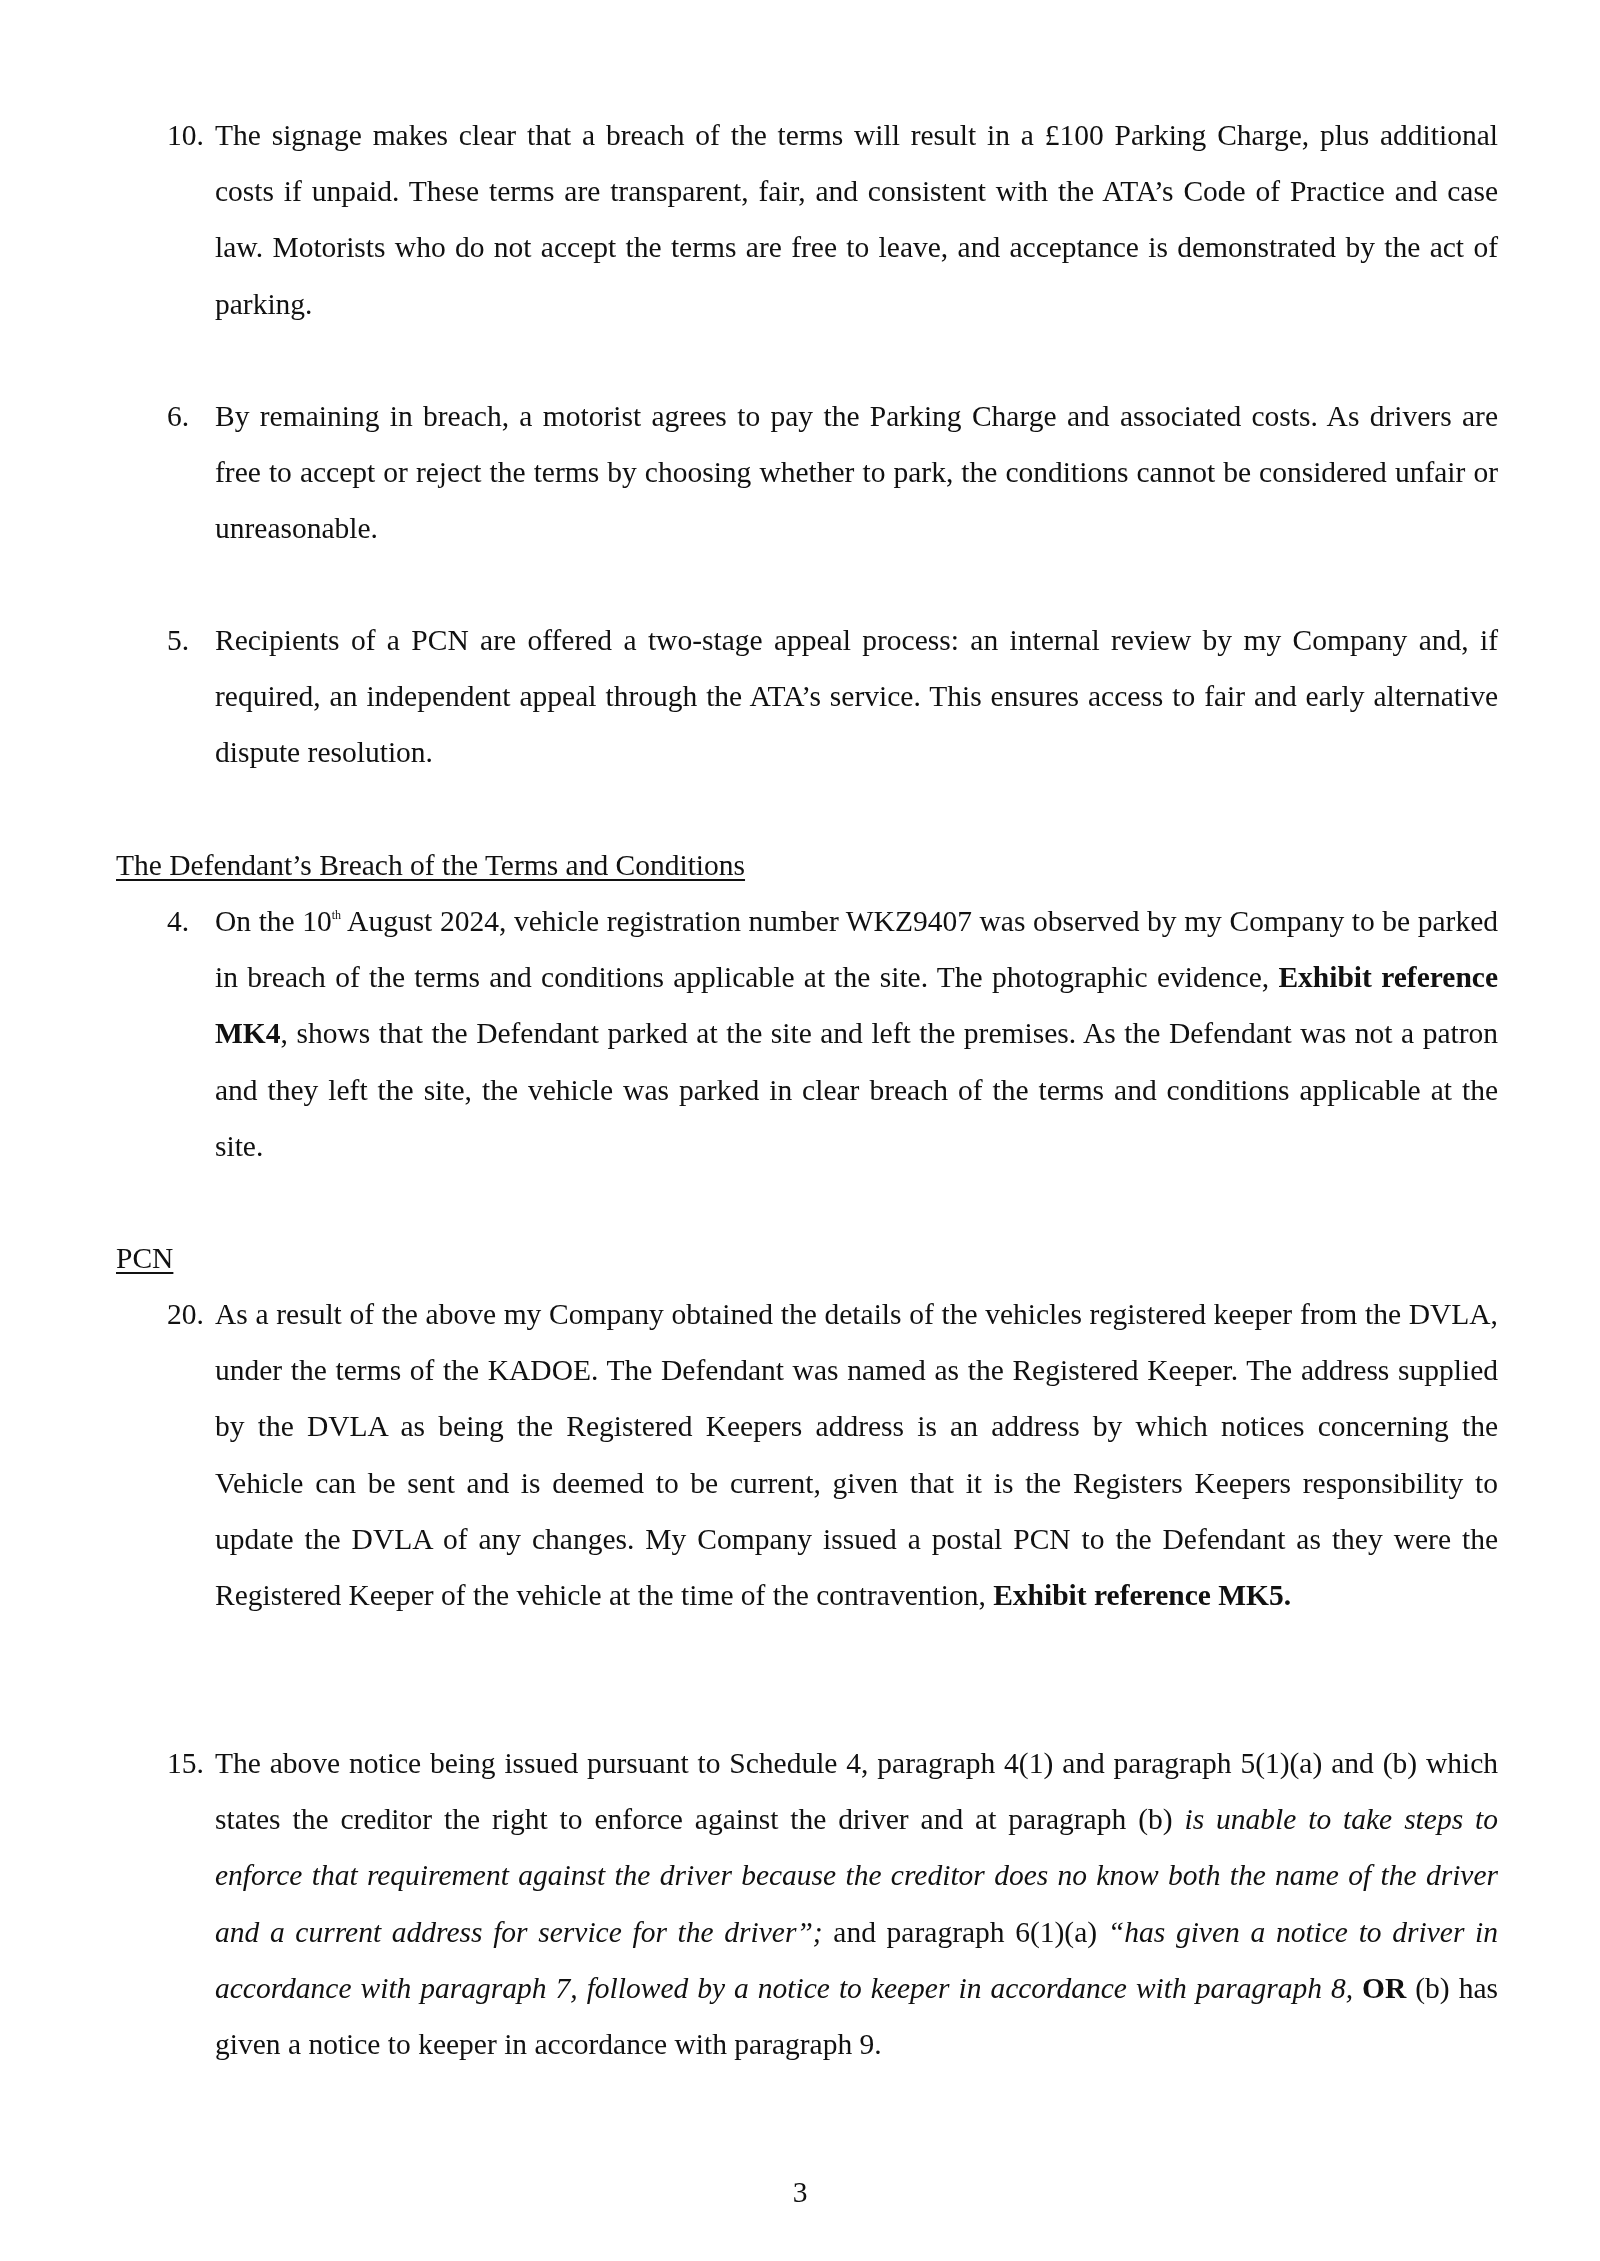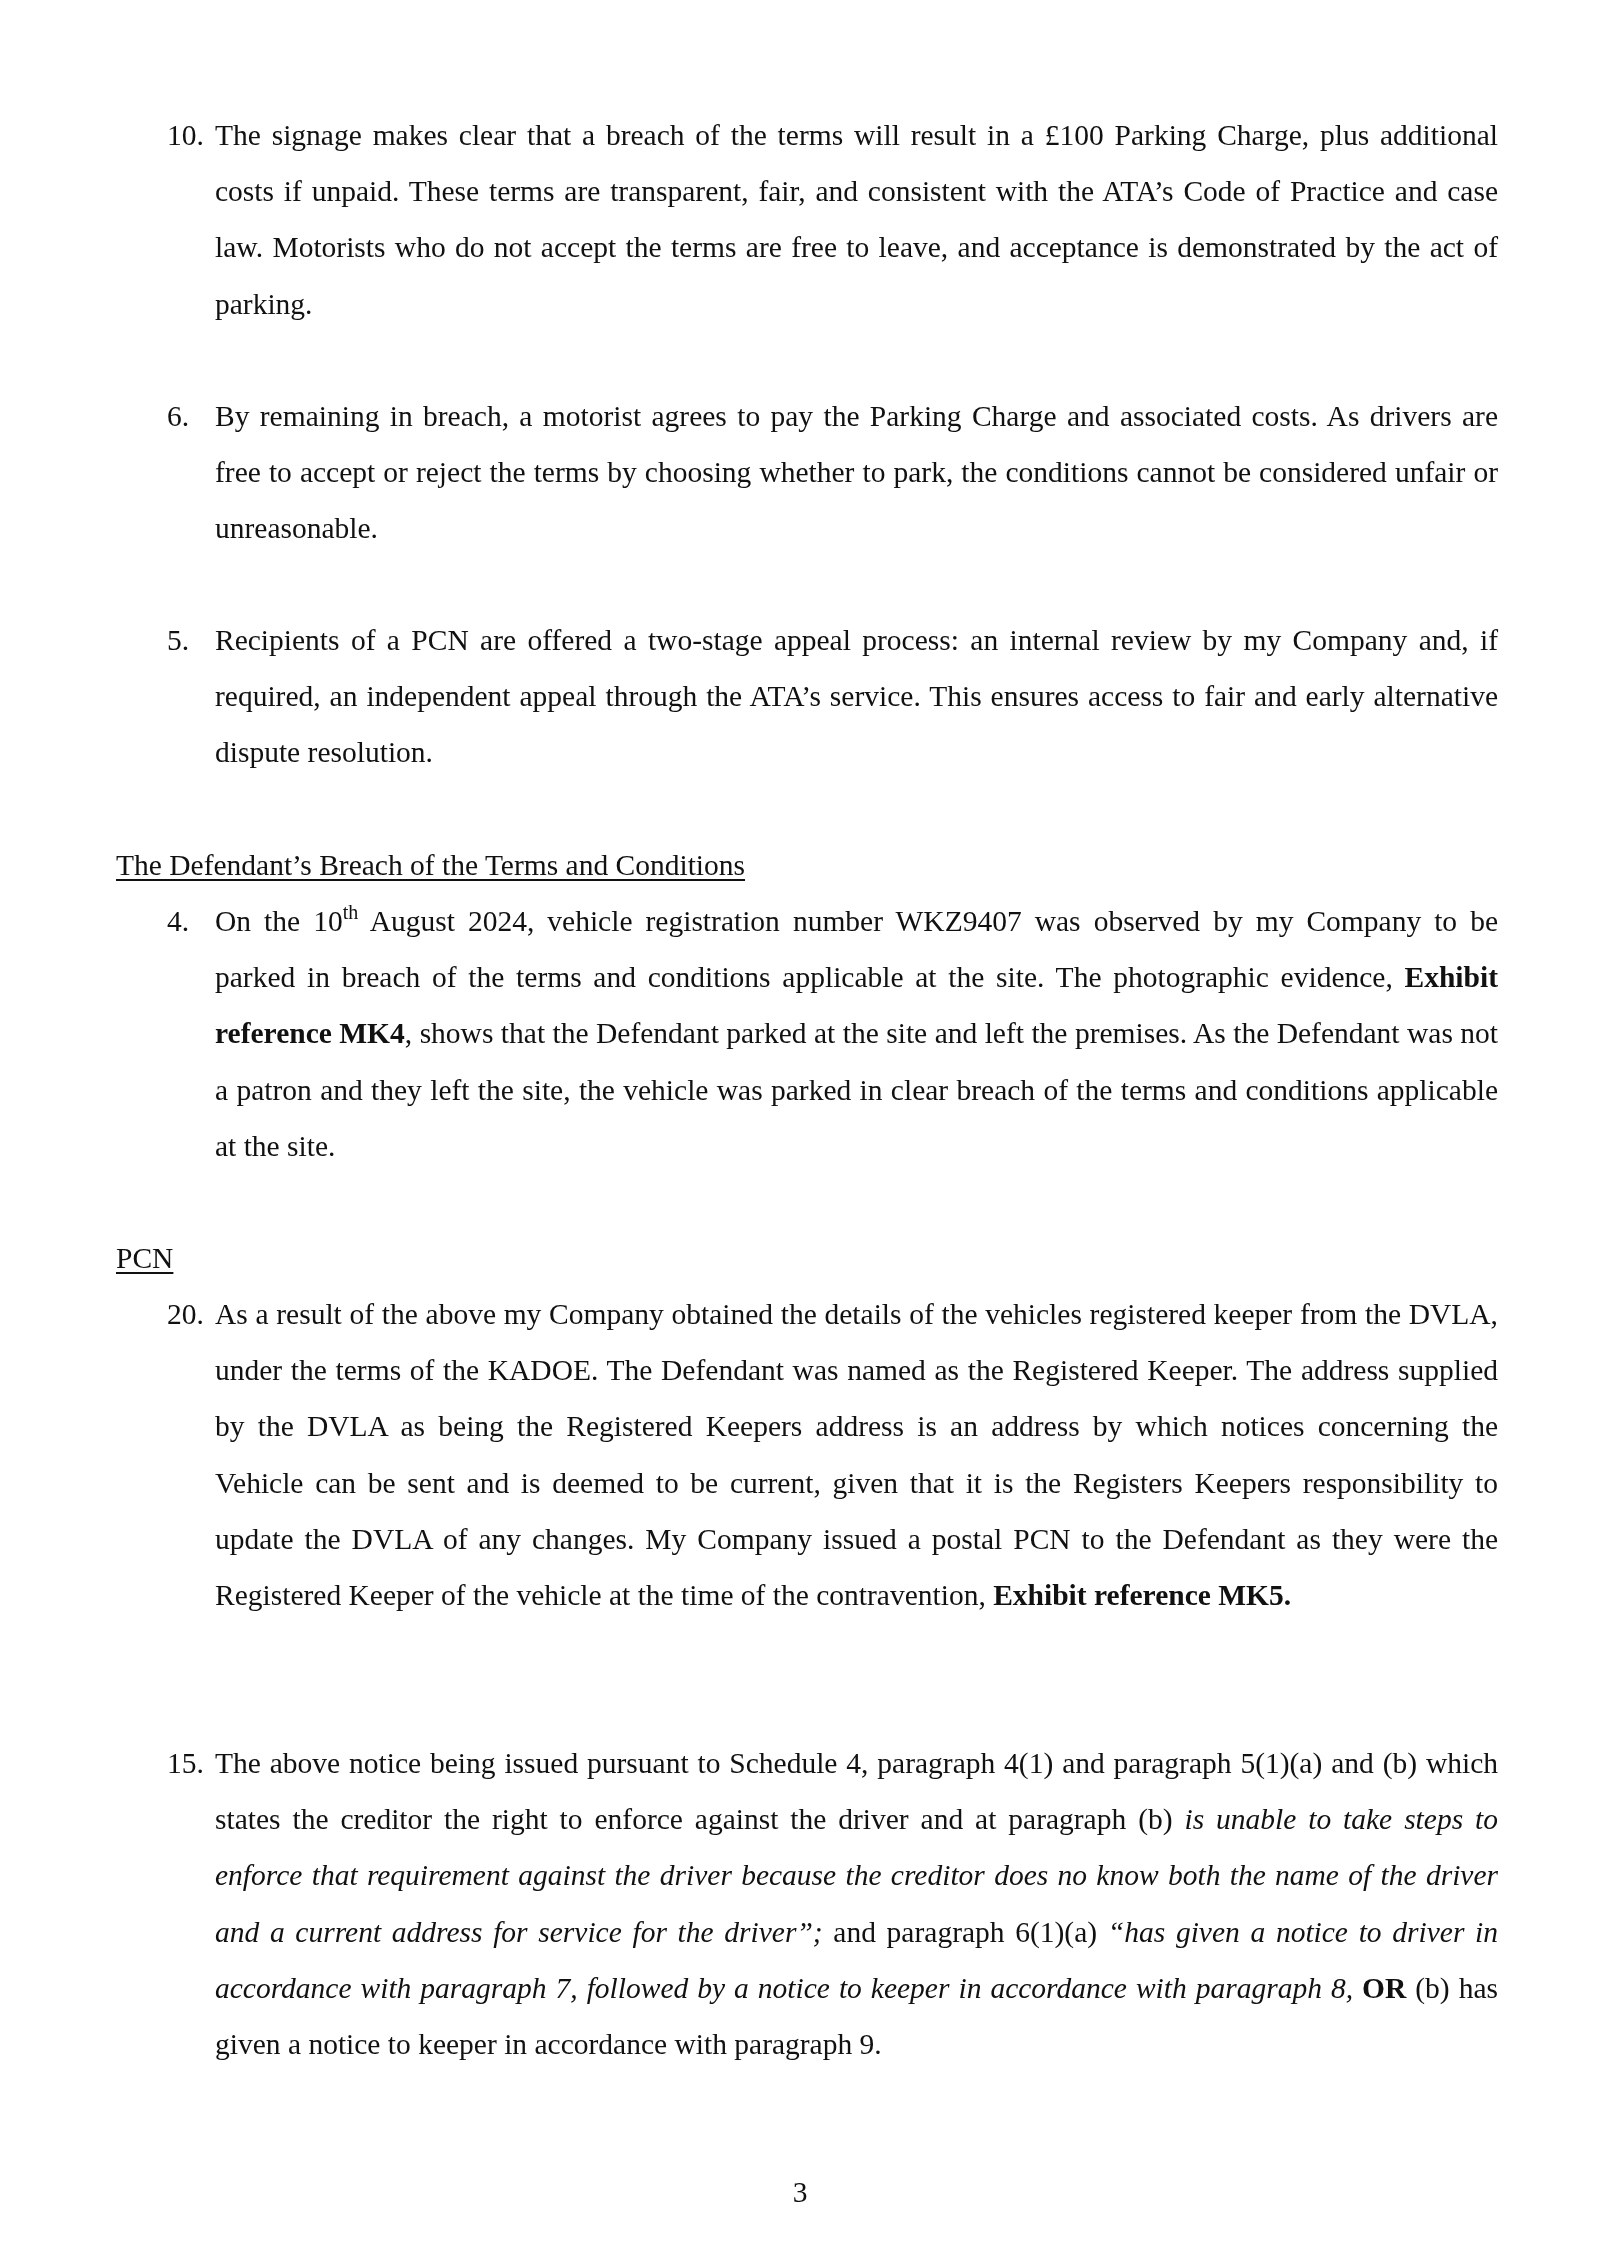--- a/index.html
+++ b/index.html
@@ -5,21 +5,21 @@
   html, body { margin: 0; padding: 0; background: #ffffff; }
   body { width: 1600px; height: 2261px; position: relative; overflow: hidden;
          font-family: "Liberation Serif", "DejaVu Serif", serif; color: #111; }
   .page { position: absolute; left: 0; top: 0; width: 1600px; height: 1962px; }
   .para { position: absolute; left: 167px; width: 1331px; font-size: 29.5px; line-height: 56.2px; text-align: justify; }
   .para .num { position: absolute; left: 0; top: 0; }
   .para .body { margin-left: 48px; display: block; text-align: justify; }
   .heading { position: absolute; left: 116px; font-size: 29.5px; line-height: 56px; text-decoration: underline; text-underline-offset: 4px; text-align: center; }
   .b { font-weight: bold; }
   .i { font-style: italic; }
-  sup { font-size: 20px; line-height: 0; vertical-align: 12px; }
+  sup { font-size: 12px; line-height: 0; vertical-align: 12px; }
   .pagenum { position: absolute; left: 0; width: 1600px; text-align: center; top: 2176px; font-size: 29.5px; }
 </style>
 </head>
 <body>
 
 <div class="page">
 
   <div class="para" style="top:107px;">
     <span class="num">10.</span>
     <span class="body">The signage makes clear that a breach of the terms will result in a £100 Parking Charge, plus additional costs if unpaid. These terms are transparent, fair, and consistent with the ATA’s Code of Practice and case law. Motorists who do not accept the terms are free to leave, and acceptance is demonstrated by the act of parking.</span>

